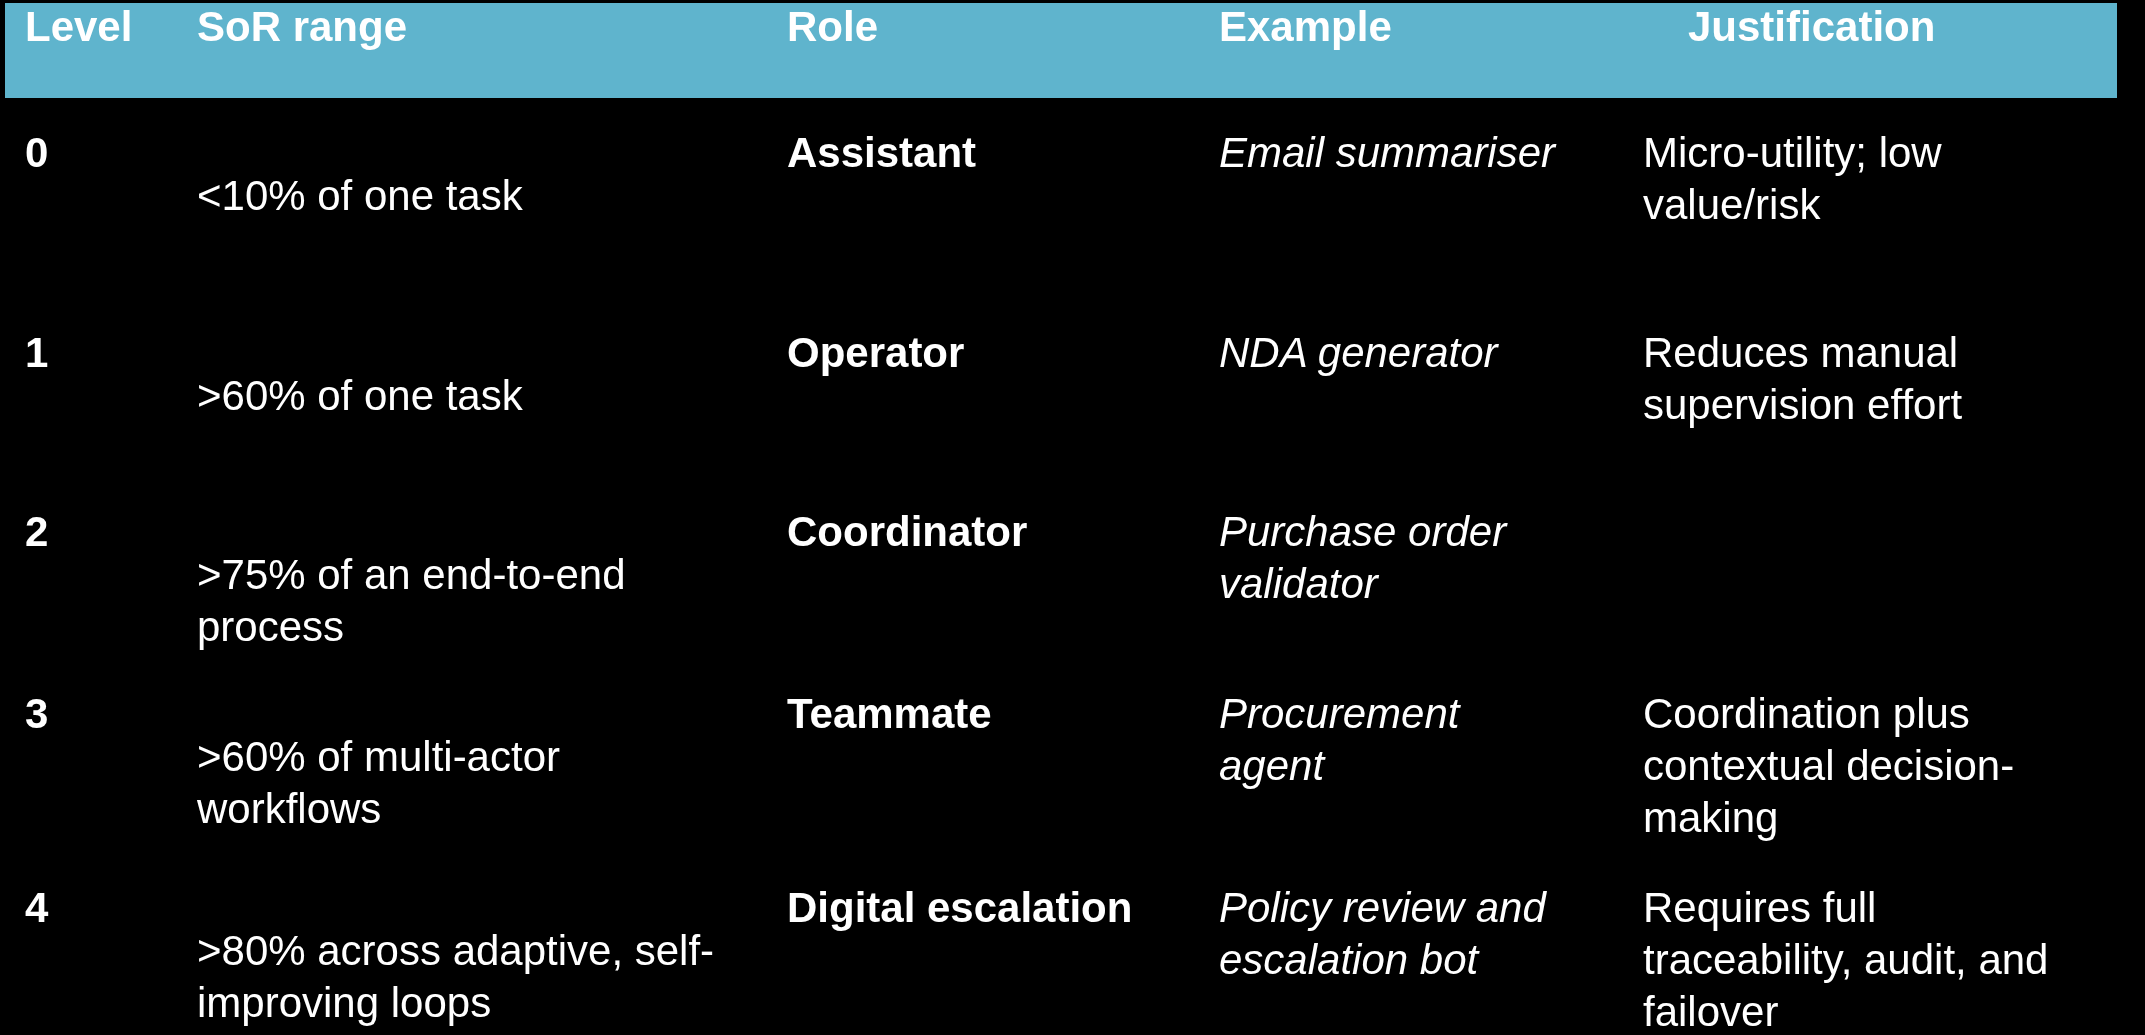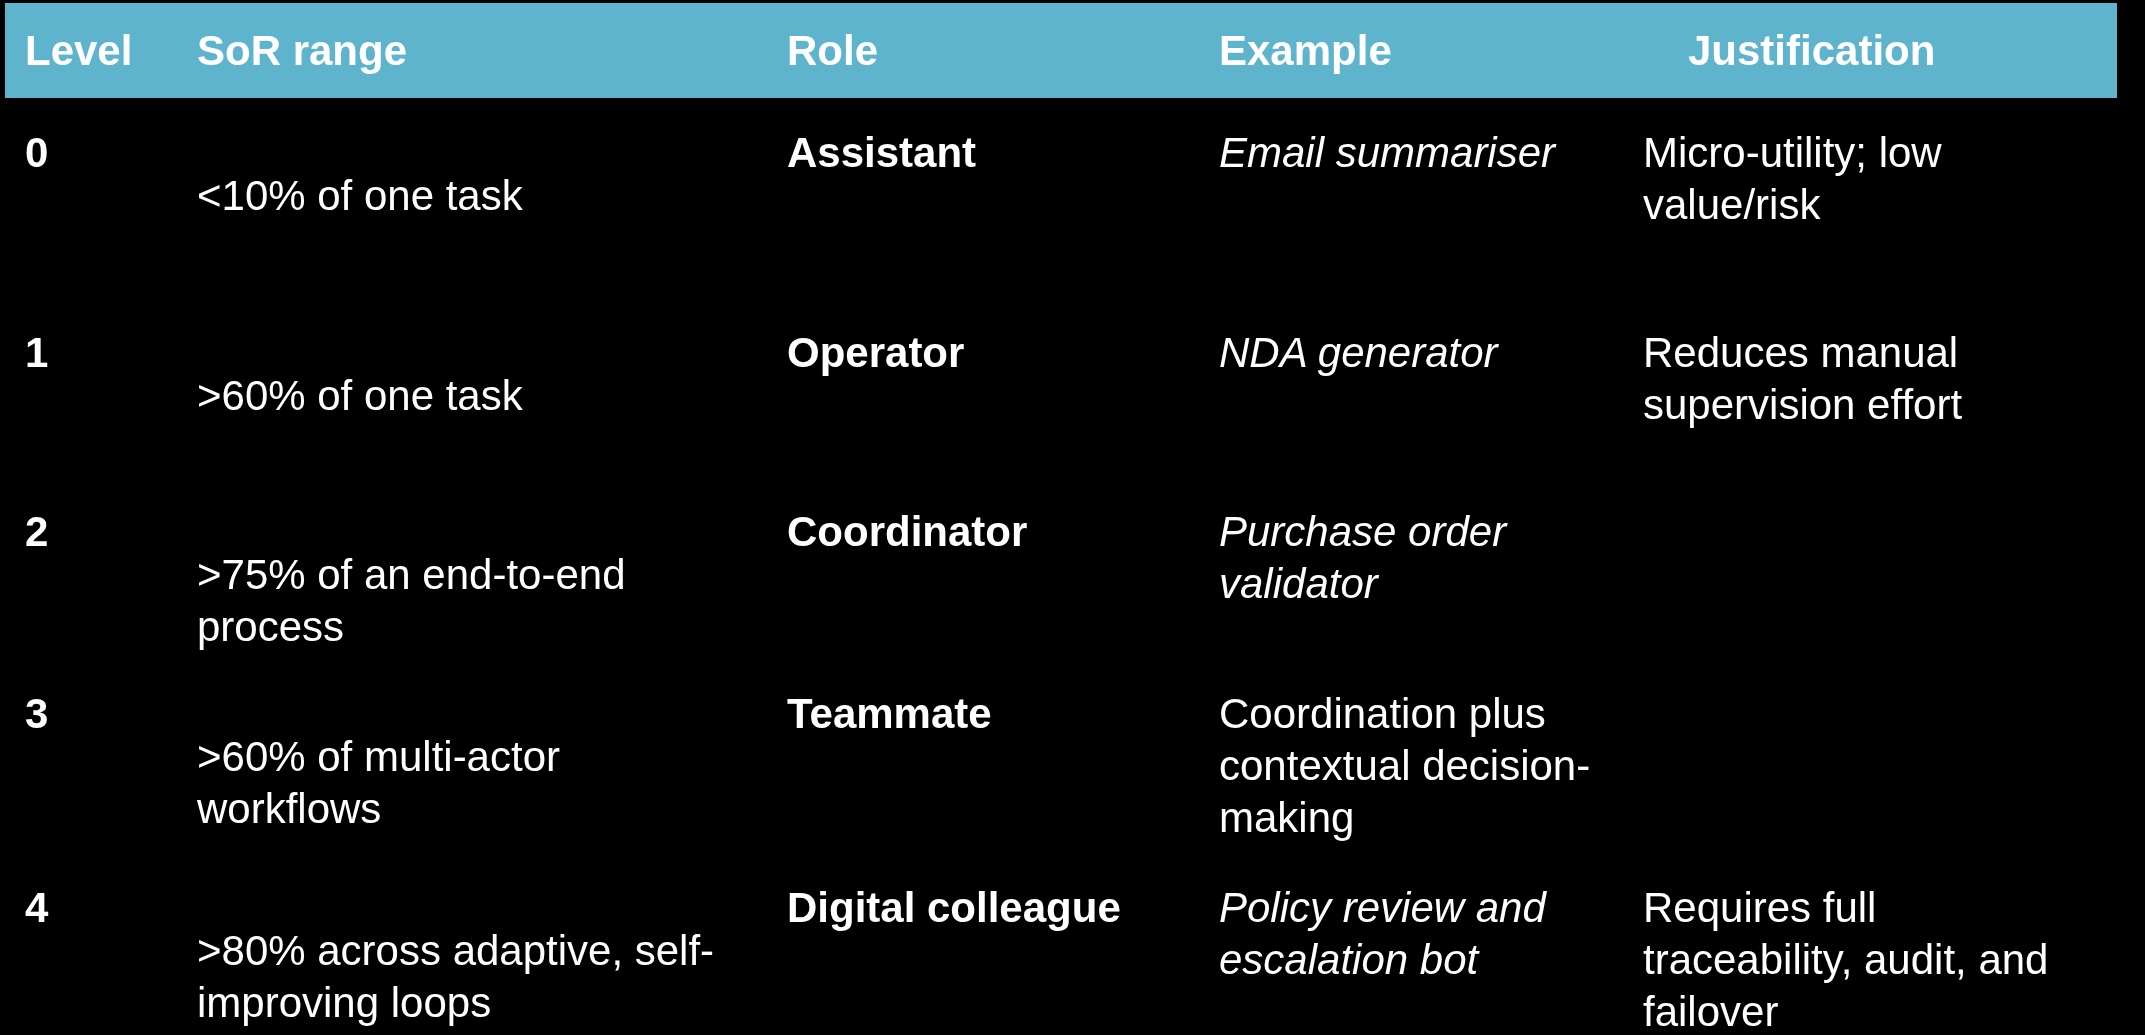--- a/index.html
+++ b/index.html
@@ -9,21 +9,21 @@
     font-family: "Liberation Sans", "DejaVu Sans", sans-serif;
     color: #ffffff;
     overflow: hidden;
   }
   .canvas { position: relative; width: 2145px; height: 1035px; background: #000000; }
 
   
   .header-band {
     position: absolute; left: 5px; top: 3px; width: 2112px; height: 95px;
     background: #5fb4cd;
-    display: flex; align-items: center;
+    display: flex; align-items: flex-start;
     font-size: 42px; font-weight: bold; color: #ffffff;
   }
   .header-band .hc { box-sizing: border-box; flex: 0 0 auto; }
   .hc.c1 { width: 192px; padding-left: 20px; }
   .hc.c2 { width: 590px; }
   .hc.c3 { width: 432px; }
   .hc.c4 { width: 424px; }
   .hc.c5 { flex: 1 1 auto; margin-left: 45px; }
 
   
@@ -87,30 +87,32 @@
       <div class="cell c3">Coordinator</div>
       <div class="cell c4">Purchase order
 validator</div>
     </div>
 
     <div class="row r3">
       <div class="cell c1">3</div>
       <div class="cell c2">&gt;60% of multi-actor
 workflows</div>
       <div class="cell c3">Teammate</div>
+      <div class="cell c4">Procurement
+agent</div>
       <div class="cell c5">Coordination plus
 contextual decision-
 making</div>
     </div>
 
     <div class="row r4">
       <div class="cell c1">4</div>
       <div class="cell c2">&gt;80% across adaptive, self-
 improving loops</div>
-      <div class="cell c3">Digital colleague</div>
+      <div class="cell c3">Digital escalation</div>
       <div class="cell c4">Policy review and
 escalation bot</div>
       <div class="cell c5">Requires full
 traceability, audit, and
 failover</div>
     </div>
 
   </div>
 </div>
 

